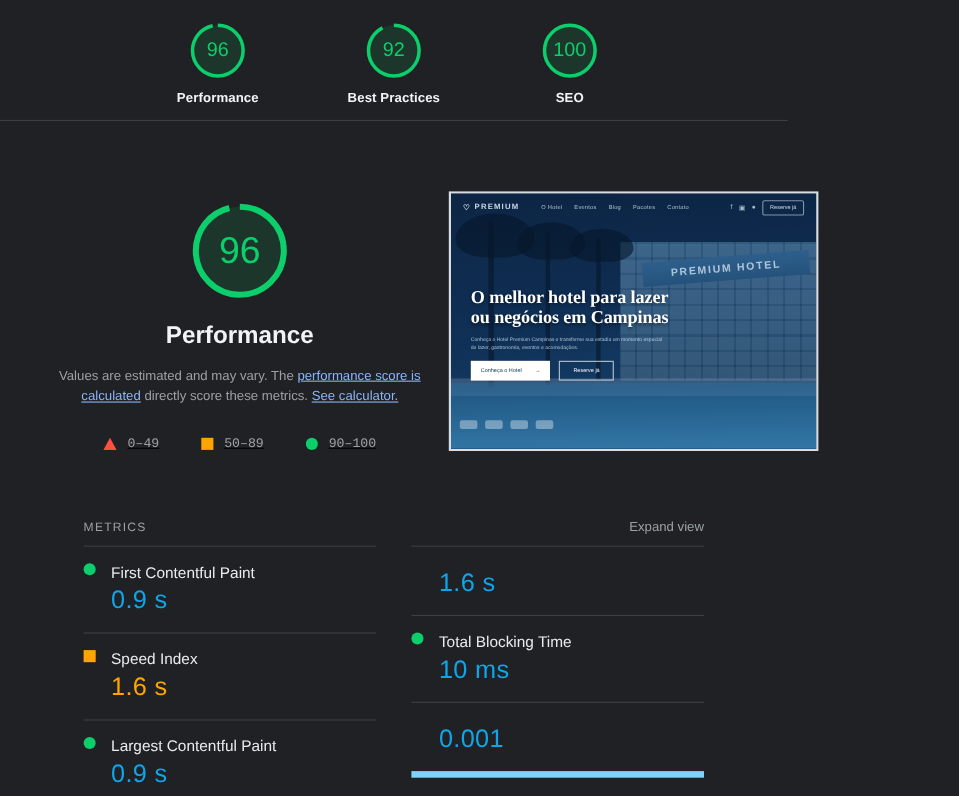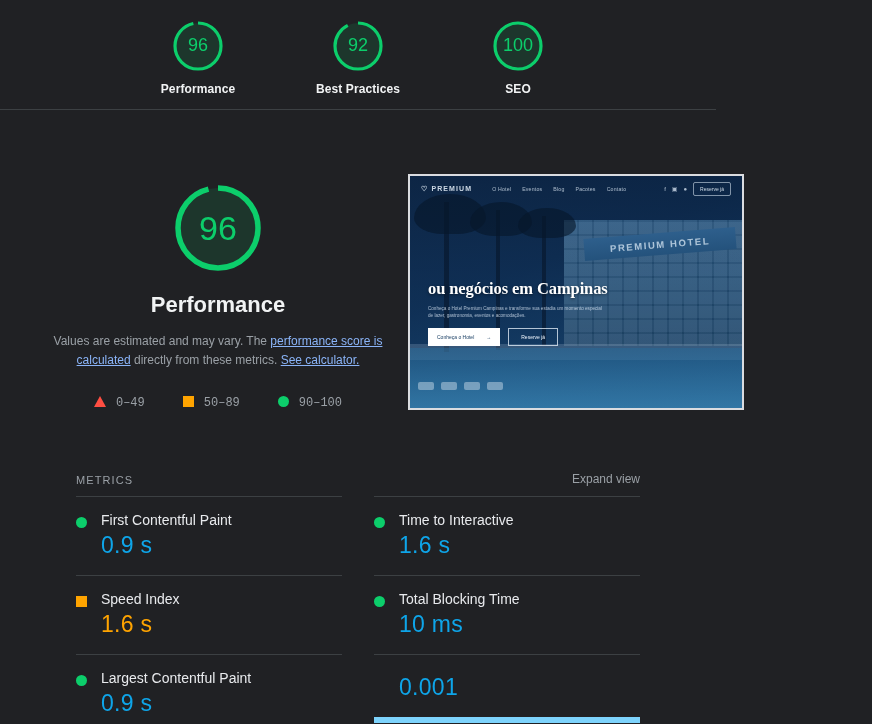--- a/index.html
+++ b/index.html
@@ -69,21 +69,21 @@
     font-size: 12px;
     line-height: 19px;
     color: #9aa0a6;
   }
   .hero-desc a { color: #8ab4f8; text-decoration: underline; }
 
   .legend {
     margin-top: 26px;
     display: flex; align-items: center; gap: 38px;
   }
-  .legend-item { display: flex; gap: 10px; }
+  .legend-item { display: flex; align-items: center; gap: 10px; text-decoration: underline; }
   .legend-text {
     font-size: 12px; color: #9aa0a6;
     font-family: "Liberation Mono", monospace;
   }
   .tri-fail {
     width: 0; height: 0;
     border-left: 6px solid transparent;
     border-right: 6px solid transparent;
     border-bottom: 11px solid #ff4e42;
   }
@@ -214,21 +214,21 @@
     display: grid;
     grid-template-columns: 1fr 1fr;
     column-gap: 32px;
   }
   .metric-col { display: flex; flex-direction: column; }
   .metric-item {
     border-top: 1px solid #3c4043;
     padding: 15px 0 16px 0;
   }
   .metric-item:last-child { border-bottom: 6px solid #7dd3fc; }
-  .metric-head { display: flex; align-items: flex-end; gap: 14px; }
+  .metric-head { display: flex; align-items: flex-start; gap: 14px; }
   .metric-ind-pass { width: 11px; height: 11px; border-radius: 50%; background: #0CCE6B; flex: none; }
   .metric-ind-avg { width: 11px; height: 11px; background: #ffa400; flex: none; }
   .metric-name { font-size: 14px; color: #e8eaed; }
   .metric-value {
     margin-left: 25px; margin-top: 4px;
     font-size: 23px; font-weight: 400; letter-spacing: .3px;
   }
   .v-pass { color: #0ea5e9; }
   .v-avg  { color: #ffa400; }
 </style>
@@ -283,21 +283,21 @@
           <svg width="96" height="96" viewBox="0 0 96 96" aria-hidden="true">
             <circle cx="48" cy="48" r="40" fill="#0CCE6B" fill-opacity="0.12"></circle>
             <circle cx="48" cy="48" r="40" fill="none" stroke="#0CCE6B" stroke-width="5.5" stroke-dasharray="241.3 251.3" stroke-linecap="butt"></circle>
           </svg>
           <div class="big-gauge-num">96</div>
         </div>
 
         <div class="big-gauge-title">Performance</div>
 
         <div class="hero-desc">
-          <span>Values are estimated and may vary. The </span><a href="#">performance score is calculated</a><span> directly from these metrics. </span><a href="#">See calculator.</a>
+          <span>Values are estimated and may vary. The </span><a href="#">performance score is calculated</a><span> directly score these metrics. </span><a href="#">See calculator.</a>
         </div>
 
         <div class="legend">
           <div class="legend-item">
             <div class="tri-fail"></div>
             <span class="legend-text">0–49</span>
           </div>
           <div class="legend-item">
             <div class="sq-avg"></div>
             <span class="legend-text">50–89</span>
@@ -348,20 +348,21 @@
               </div>
               <div class="thumb-social">
                 <i>f</i>
                 <i>▣</i>
                 <i>●</i>
                 <div class="thumb-cta">Reserve já</div>
               </div>
             </div>
 
             <div class="thumb-hero">
+              <div class="thumb-h1">O melhor hotel para lazer</div>
               <div class="thumb-h1">ou negócios em Campinas</div>
               <div class="thumb-sub">
                 <span>Conheça o Hotel Premium Campinas e transforme sua estadia um momento</span>
                 <span>especial de lazer, gastronomia, eventos e acomodações.</span>
               </div>
               <div class="thumb-btns">
                 <div class="btn-light">
                   <span>Conheça o Hotel</span>
                   <span>→</span>
                 </div>
@@ -405,24 +406,20 @@
           <div class="metric-head">
             <div class="metric-ind-pass"></div>
             <div class="metric-name">Largest Contentful Paint</div>
           </div>
           <div class="metric-value v-pass">0.9 s</div>
         </div>
       </div>
 
       <div class="metric-col">
         <div class="metric-item">
-          <div class="metric-head">
-            <div class="metric-ind-pass"></div>
-            <div class="metric-name">Time to Interactive</div>
-          </div>
           <div class="metric-value v-pass">1.6 s</div>
         </div>
 
         <div class="metric-item">
           <div class="metric-head">
             <div class="metric-ind-pass"></div>
             <div class="metric-name">Total Blocking Time</div>
           </div>
           <div class="metric-value v-pass">10 ms</div>
         </div>

